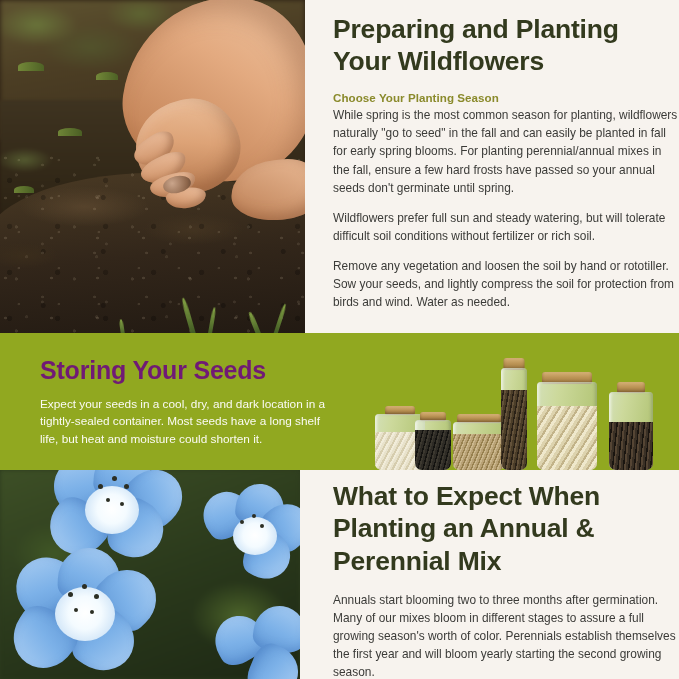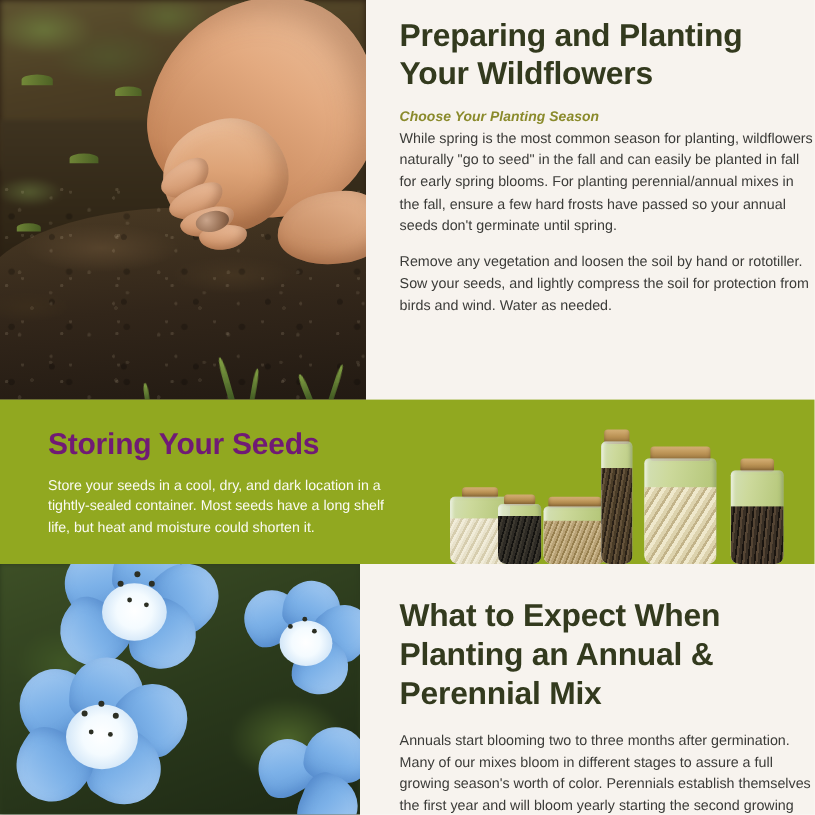--- a/index.html
+++ b/index.html
@@ -47,21 +47,20 @@
   }
   .head-top { padding-top: 13px; }
 
   h3.sub {
     margin: 0 0 1px 0;
     font-size: 11.6px;
     line-height: 1.35;
     font-weight: 700;
     color: #8a8a2b;
     letter-spacing: 0.05px;
-    font-style: italic;
   }
   p.body {
     margin: 0 0 12px 0;
     font-size: 11.9px;
     line-height: 1.52;
     color: #3b3b38;
     letter-spacing: 0.01px;
   }
   p.body:last-child { margin-bottom: 0; }
   .top-body-wrap { padding-top: 12px; }
@@ -111,21 +110,21 @@
     left: 0; top: 0;
     width: 300px; height: 209px;
     overflow: hidden;
     background: #2c3a1e;
   }
   .text-bottom {
     position: absolute;
     left: 333px; top: 0;
     width: 346px; height: 209px;
   }
-  .head-bottom { padding-top: 27px; }
+  .head-bottom { padding-top: 10px; }
   .bottom-body-wrap { padding-top: 14px; }
 
   
   .soil-sky {
     position: absolute; left: 0; top: 0;
     width: 100%; height: 42%;
     background:
       radial-gradient(ellipse 60px 30px at 12% 18%, rgba(120,150,70,.55), rgba(120,150,70,0) 70%),
       radial-gradient(ellipse 50px 26px at 46% 10%, rgba(105,135,60,.45), rgba(105,135,60,0) 70%),
       radial-gradient(ellipse 70px 34px at 30% 34%, rgba(86,108,52,.4), rgba(86,108,52,0) 70%),
@@ -326,31 +325,32 @@
       <div class="grass-blade" style="left:120px; height:18px; width:4px; transform:rotate(-8deg);"></div>
     </div>
 
     <div class="text-top">
       <h1 class="head-main head-top">Preparing and Planting Your Wildflowers</h1>
 
       <div class="top-body-wrap">
         <h3 class="sub">Choose Your Planting Season</h3>
         <p class="body">While spring is the most common season for planting, wildflowers naturally "go to seed" in the fall and can easily be planted in fall for early spring blooms. For planting perennial/annual mixes in the fall, ensure a few hard frosts have passed so your annual seeds don't germinate until spring.</p>
 
+        <p class="body">Wildflowers prefer full sun and steady watering, but will tolerate difficult soil conditions without fertilizer or rich soil.</p>
 
         <p class="body">Remove any vegetation and loosen the soil by hand or rototiller. Sow your seeds, and lightly compress the soil for protection from birds and wind. Water as needed.</p>
       </div>
     </div>
   </div>
 
   <div class="block-green">
 
     <div class="green-text">
       <h2 class="head-green">Storing Your Seeds</h2>
-      <p class="body-green">Store your seeds in a cool, dry, and dark location in a tightly-sealed container. Most seeds have a long shelf life, but heat and moisture could shorten it.</p>
+      <p class="body-green">Expect your seeds in a cool, dry, and dark location in a tightly-sealed container. Most seeds have a long shelf life, but heat and moisture could shorten it.</p>
     </div>
 
     <div class="jars-wrap">
 
       <div class="jar" style="left:6px; width:50px; height:64px;">
         <div class="jar-cork" style="width:30px; height:9px;"></div>
         <div class="jar-glass" style="height:56px;">
           <div class="jar-fill fill-white" style="height:38px;"></div>
         </div>
       </div>

